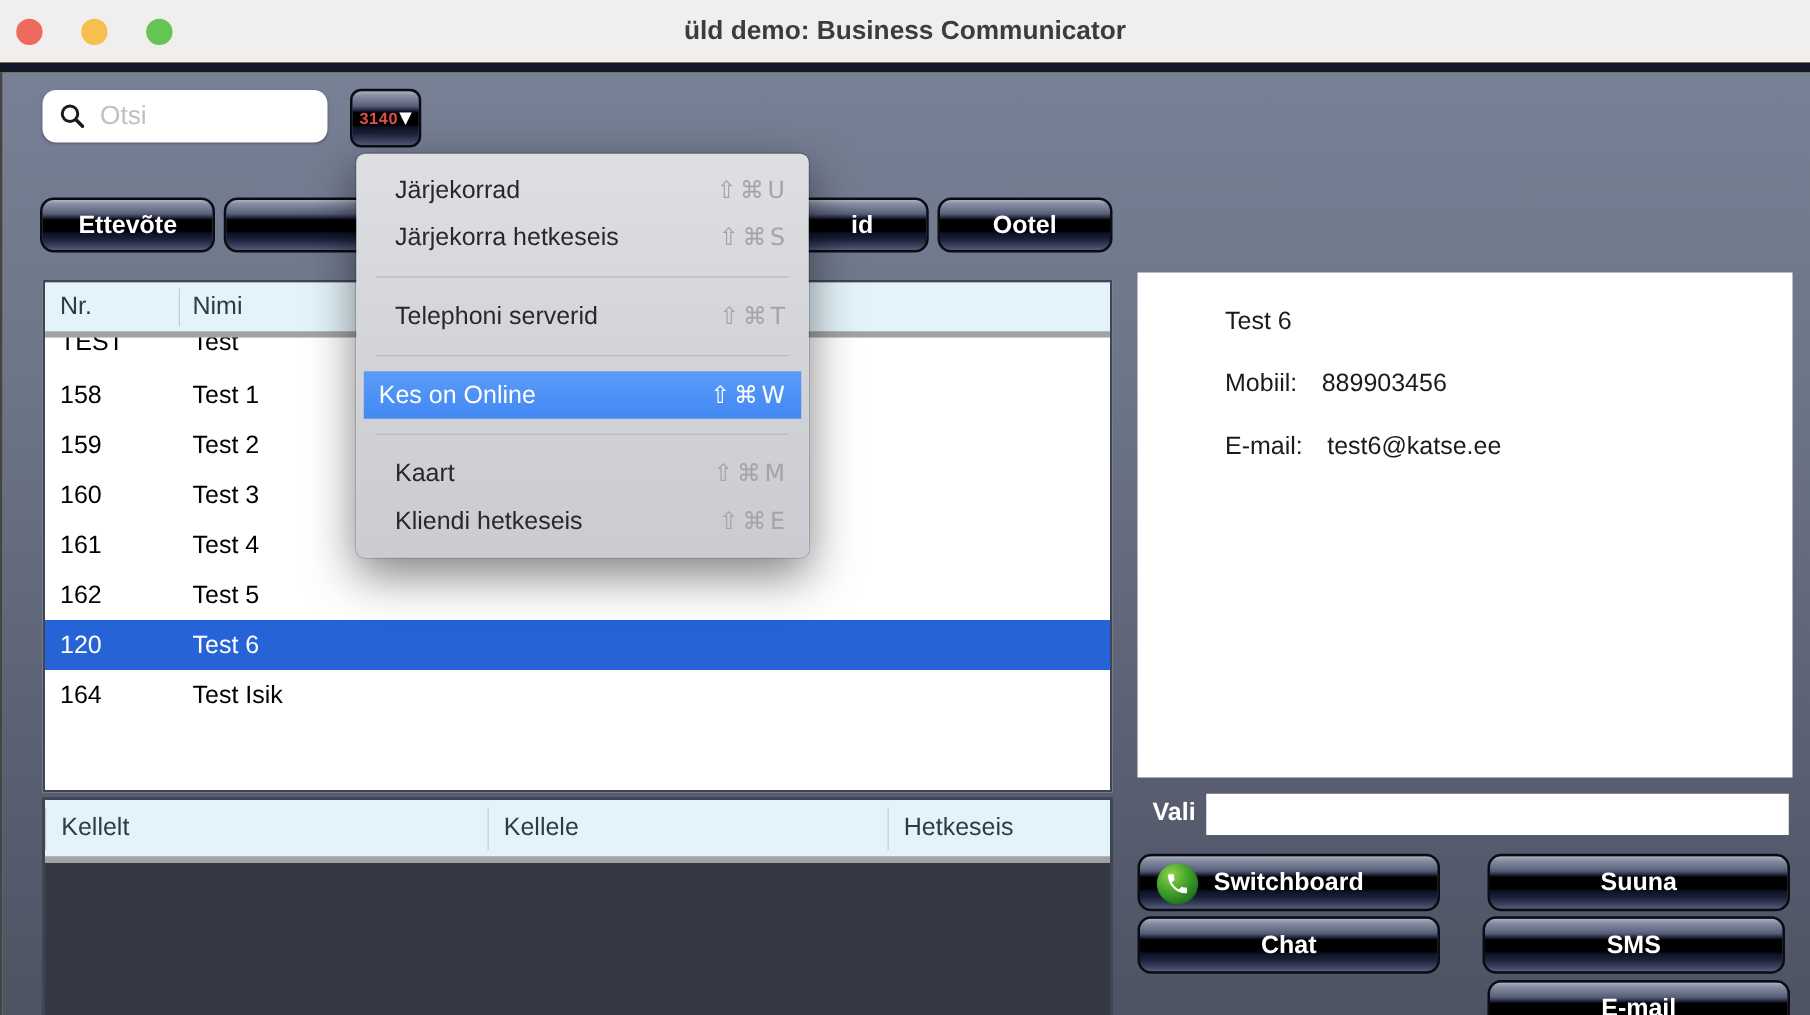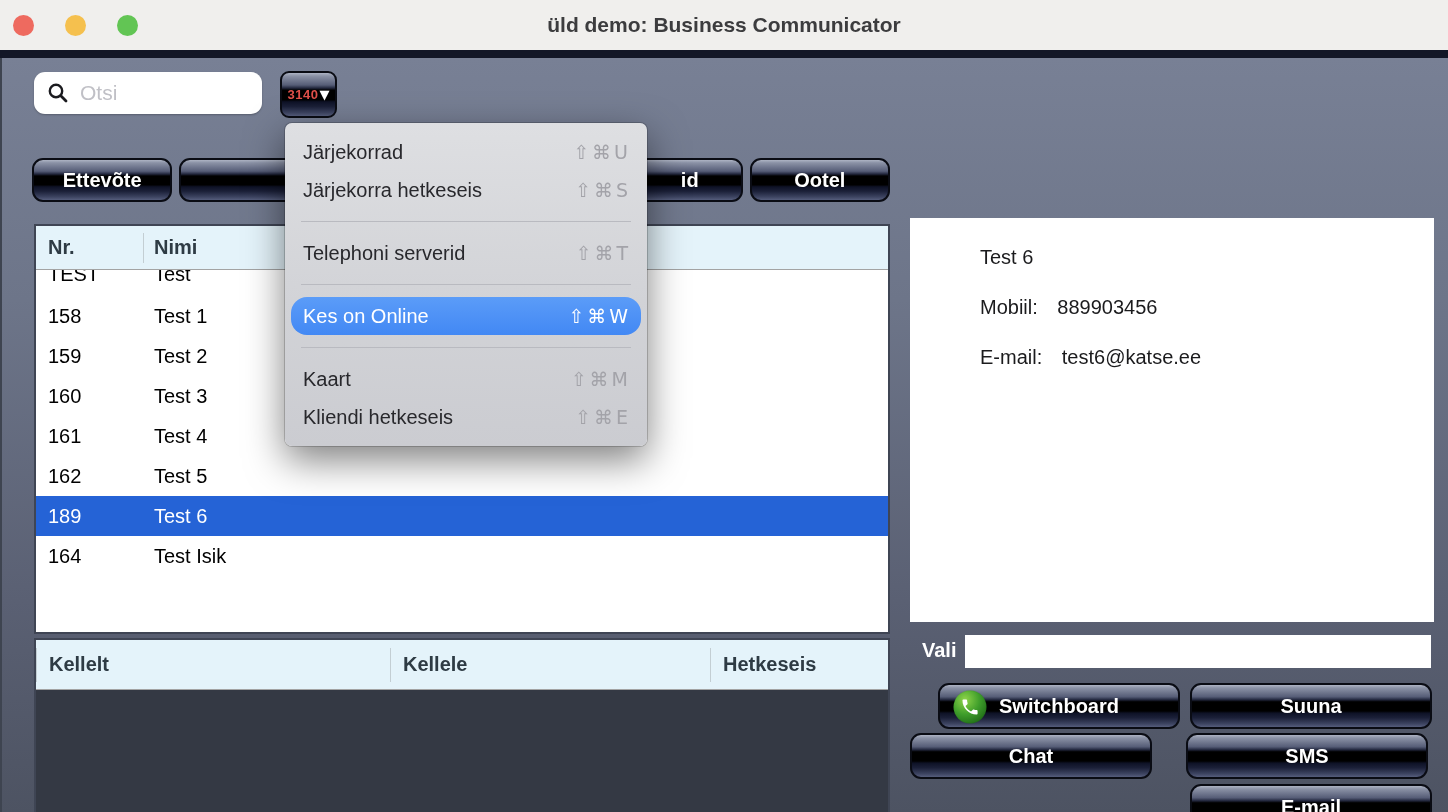--- a/index.html
+++ b/index.html
@@ -14,21 +14,21 @@
   .title { font-size:21px; font-weight:bold; color:#3c3c3e; }
   .tl { position:absolute; top:15px; width:21px; height:21px; border-radius:50%; }
   .tl.red    { left:13px;  background:#ee6a5f; }
   .tl.yellow { left:65px;  background:#f5c04e; }
   .tl.green  { left:117px; background:#62c554; }
   .darkstrip { position:absolute; left:0; top:50px; width:1448px; height:8px; background:#131727; }
 
   
   .main { position:absolute; left:0; top:58px; width:1448px; height:754px;
           background:linear-gradient(180deg,#788095 0%,#6d7589 32%,#5a6073 72%,#4d5362 100%);
-          border-left:2px solid #3e4450;padding-left:28px; }
+          border-left:2px solid #3e4450; }
 
   
   .search { position:absolute; left:32px; top:14px; width:228px; height:42px; background:#ffffff;
             border-radius:11px; display:flex; align-items:center; padding:0 12px;
             box-shadow:0 1px 2px rgba(0,0,0,.25); }
   .search svg { flex:0 0 auto; margin-right:10px; }
   .search input { border:none; outline:none; width:100%; font-size:21px; color:#333;
                   font-family:inherit; background:transparent; }
   .search input::placeholder { color:#c0c0c6; }
 
@@ -47,22 +47,22 @@
 
   
   .tabs { position:absolute; left:30px; top:100px; width:858px; height:44px; display:flex; gap:7px; }
   .tabs .btn-dark { flex:1; }
   .tabs .align-r-1 { justify-content:flex-end; padding-right:86px; }
   .tabs .align-r-3 { justify-content:flex-end; padding-right:42px; }
 
   
   .contacts { position:absolute; left:32px; top:166px; width:856px; height:410px;
               background:#ffffff; border:2px solid #3f4554; overflow:hidden; }
-  .thead { display:flex; height:44px; background:#e4f3fa; border-bottom:1px solid #a3a3a3;
-           align-items:center; font-size:20px; color:#2e3b44;font-weight:bold; }
+  .thead { display:flex; height:44px; background:#e4f3fa; border-bottom:5px solid #a3a3a3;
+           align-items:center; font-size:20px; color:#2e3b44; }
   .thead .c1 { width:108px; padding-left:12px; border-right:1px solid #c3ced3; height:30px; display:flex; align-items:center; }
   .thead .c2 { flex:1; padding-left:10px; }
   .trow { display:flex; height:40px; align-items:center; font-size:20px; color:#000; }
   .trow .c1 { width:108px; padding-left:12px; }
   .trow .c2 { flex:1; padding-left:10px; }
   .trow.clipped { height:26px; overflow:hidden; }
   .trow.clipped > div { margin-top:-18px; }
   .trow.selected { background:#2563d6; color:#ffffff; }
 
   
@@ -73,23 +73,23 @@
   .calls .k1 { width:328px; }
   .calls .k2 { width:320px;margin-left:26px; }
   .calls .k3 { flex:1; }
 
   
   .menu { position:absolute; left:283px; top:65px; width:362px; z-index:50;
           background:linear-gradient(180deg,#dedfe2 0%,#d2d3d7 55%,#cbccd1 100%);
           border-radius:7px; padding:10px 0;
           box-shadow:0 14px 38px rgba(0,0,0,.5), 0 0 0 1px rgba(0,0,0,.18); }
   .mi { height:38px; display:flex; align-items:center; justify-content:space-between;
-        padding:0 16px 0 18px; font-size:20px; color:#28282c; }
+        padding:0 16px 0 18px; font-size:20px; color:#28282c;margin-left:13px; }
   .mi .sc { color:#a3a3a9; font-family:"DejaVu Sans",sans-serif; letter-spacing:3px; font-size:19px; }
-  .mi.hl { margin:0 6px; border-radius:16px; padding:0 10px 0 12px;
+  .mi.hl { margin:0 6px; border-radius:0; padding:0 10px 0 12px;
            background:linear-gradient(180deg,#5b9cf8,#4288f4); color:#ffffff; }
   .mi.hl .sc { color:#ffffff; }
   .msep { height:1px; background:#b9bac0; margin:12px 16px; }
 
   
   .card { position:absolute; left:908px; top:160px; width:524px; height:404px; background:#ffffff;
           padding:28px 0 0 70px; font-size:20px; color:#1b1b1d; }
   .card .line { margin-bottom:27px; }
   .card .lbl { margin-right:14px; }
 
@@ -176,21 +176,21 @@
       </div>
       <div class="trow">
         <div class="c1">161</div>
         <div class="c2">Test 4</div>
       </div>
       <div class="trow">
         <div class="c1">162</div>
         <div class="c2">Test 5</div>
       </div>
       <div class="trow selected">
-        <div class="c1">189</div>
+        <div class="c1">120</div>
         <div class="c2">Test 6</div>
       </div>
       <div class="trow">
         <div class="c1">164</div>
         <div class="c2">Test Isik</div>
       </div>
     </div>
 
     <div class="calls">
       <div class="thead">

